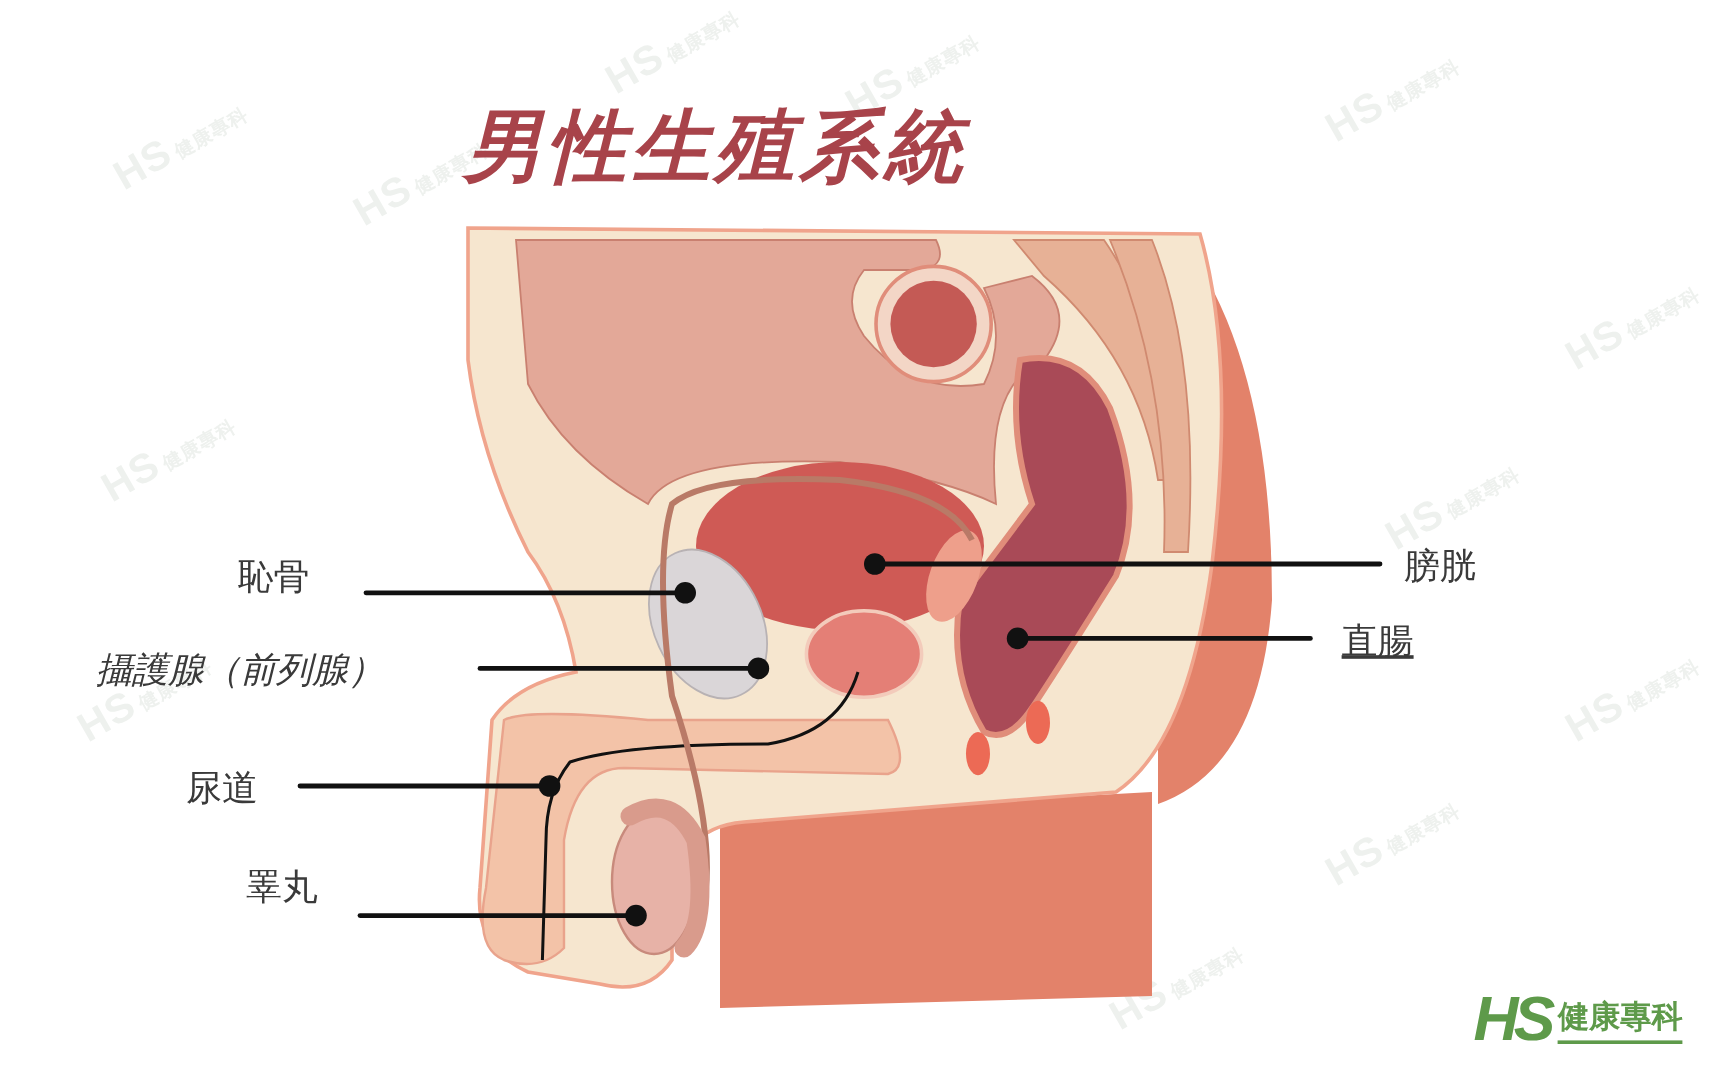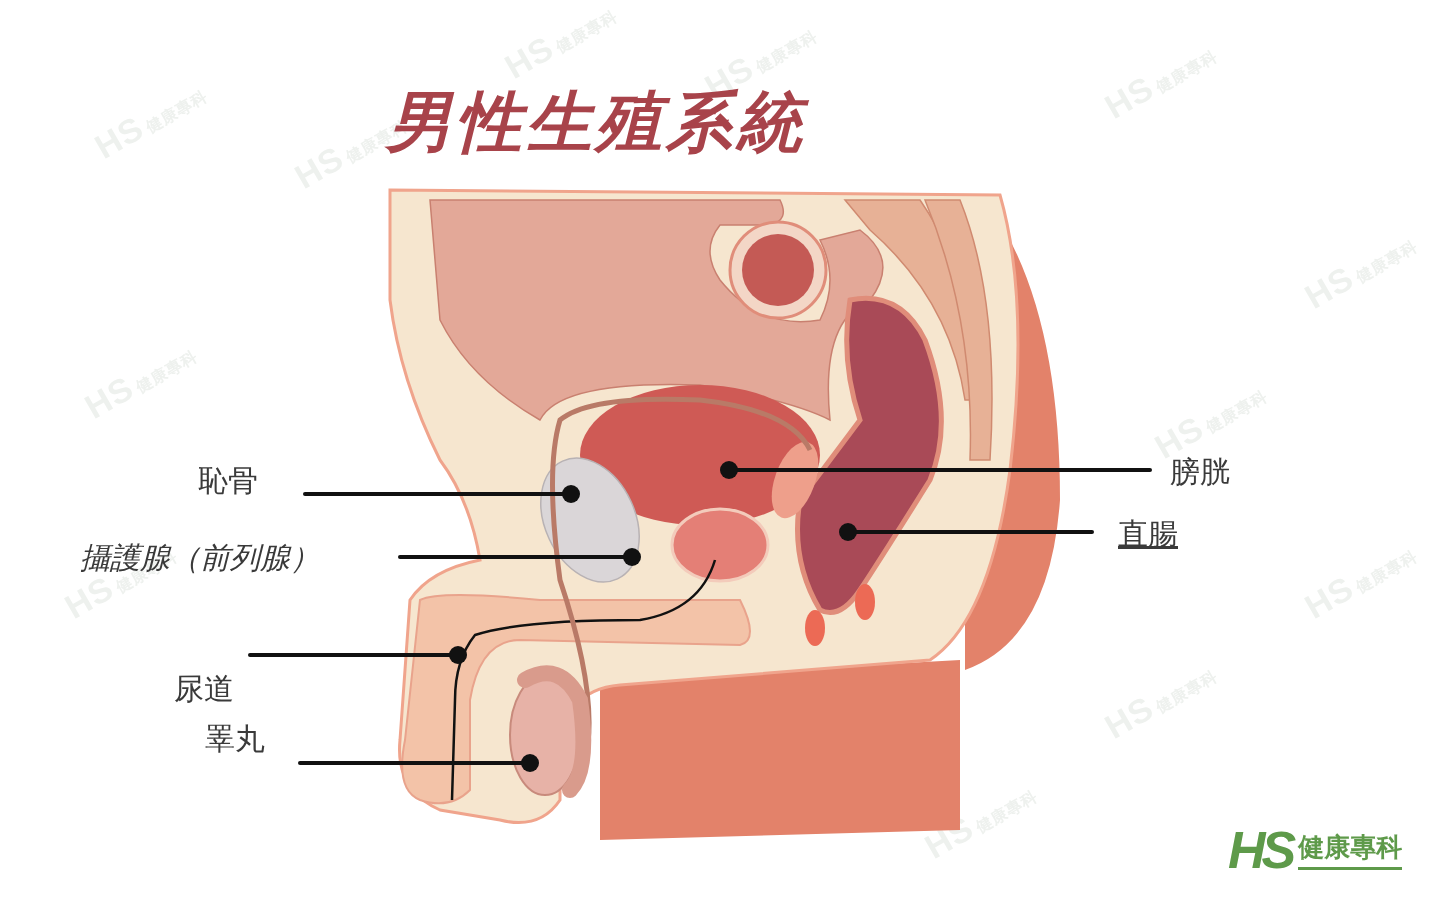--- a/index.html
+++ b/index.html
@@ -88,21 +88,21 @@
     <circle cx="632" cy="557" r="9"></circle>
     <circle cx="458" cy="655" r="9"></circle>
     <circle cx="530" cy="763" r="9"></circle>
     <circle cx="729" cy="470" r="9"></circle>
     <circle cx="848" cy="532" r="9"></circle>
   </g>
 </svg>
 
 <div class="label" style="left:198px;top:461px;">恥骨</div>
 <div class="label" style="left:80px;top:538px;font-style:italic;">攝護腺（前列腺）</div>
-<div class="label" style="left:155px;top:669px;margin-left:19px;">尿道</div>
+<div class="label" style="left:155px;top:637px;">尿道</div>
 <div class="label" style="left:205px;top:719px;">睪丸</div>
 <div class="label" style="left:1170px;top:452px;">膀胱</div>
 <div class="label" style="left:1118px;top:514px;text-decoration:underline;">直腸</div>
 
 <div id="logo">
   <span class="hs">HS</span>
   <span class="name">健康專科</span>
 </div>
 
 </body></html>

